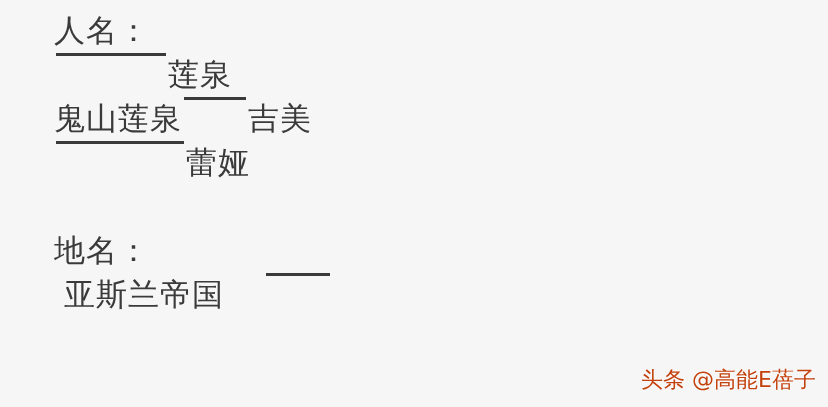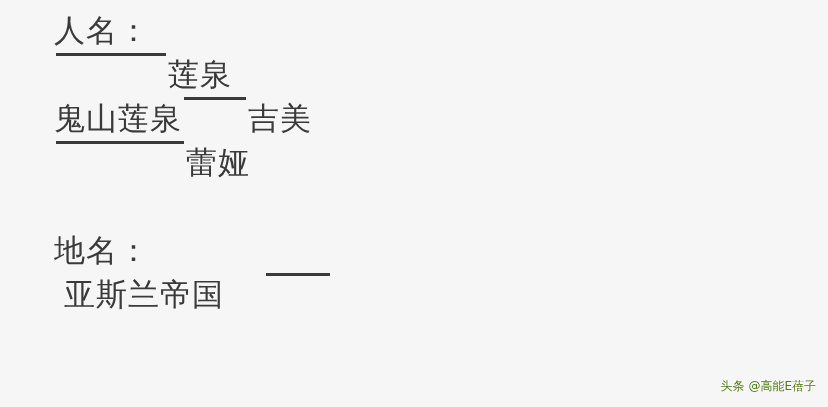--- a/index.html
+++ b/index.html
@@ -41,22 +41,22 @@
       height: 44px;
     }
     .indent {
       padding-left: 10px;
       gap: 40px;
     }
     .watermark {
       position: absolute;
       right: 12px;
       bottom: 12px;
-      font-size: 12px;
-      color: #4d7c0f;
+      font-size: 22px;
+      color: #c2410c;
       text-shadow: 0 0 2px #fff, 0 0 2px #fff;
       letter-spacing: 0px;
     }
   </style>
 </head>
 <body>
 
 <div class="note">
   <div class="line">
     <span>人名：</span>

